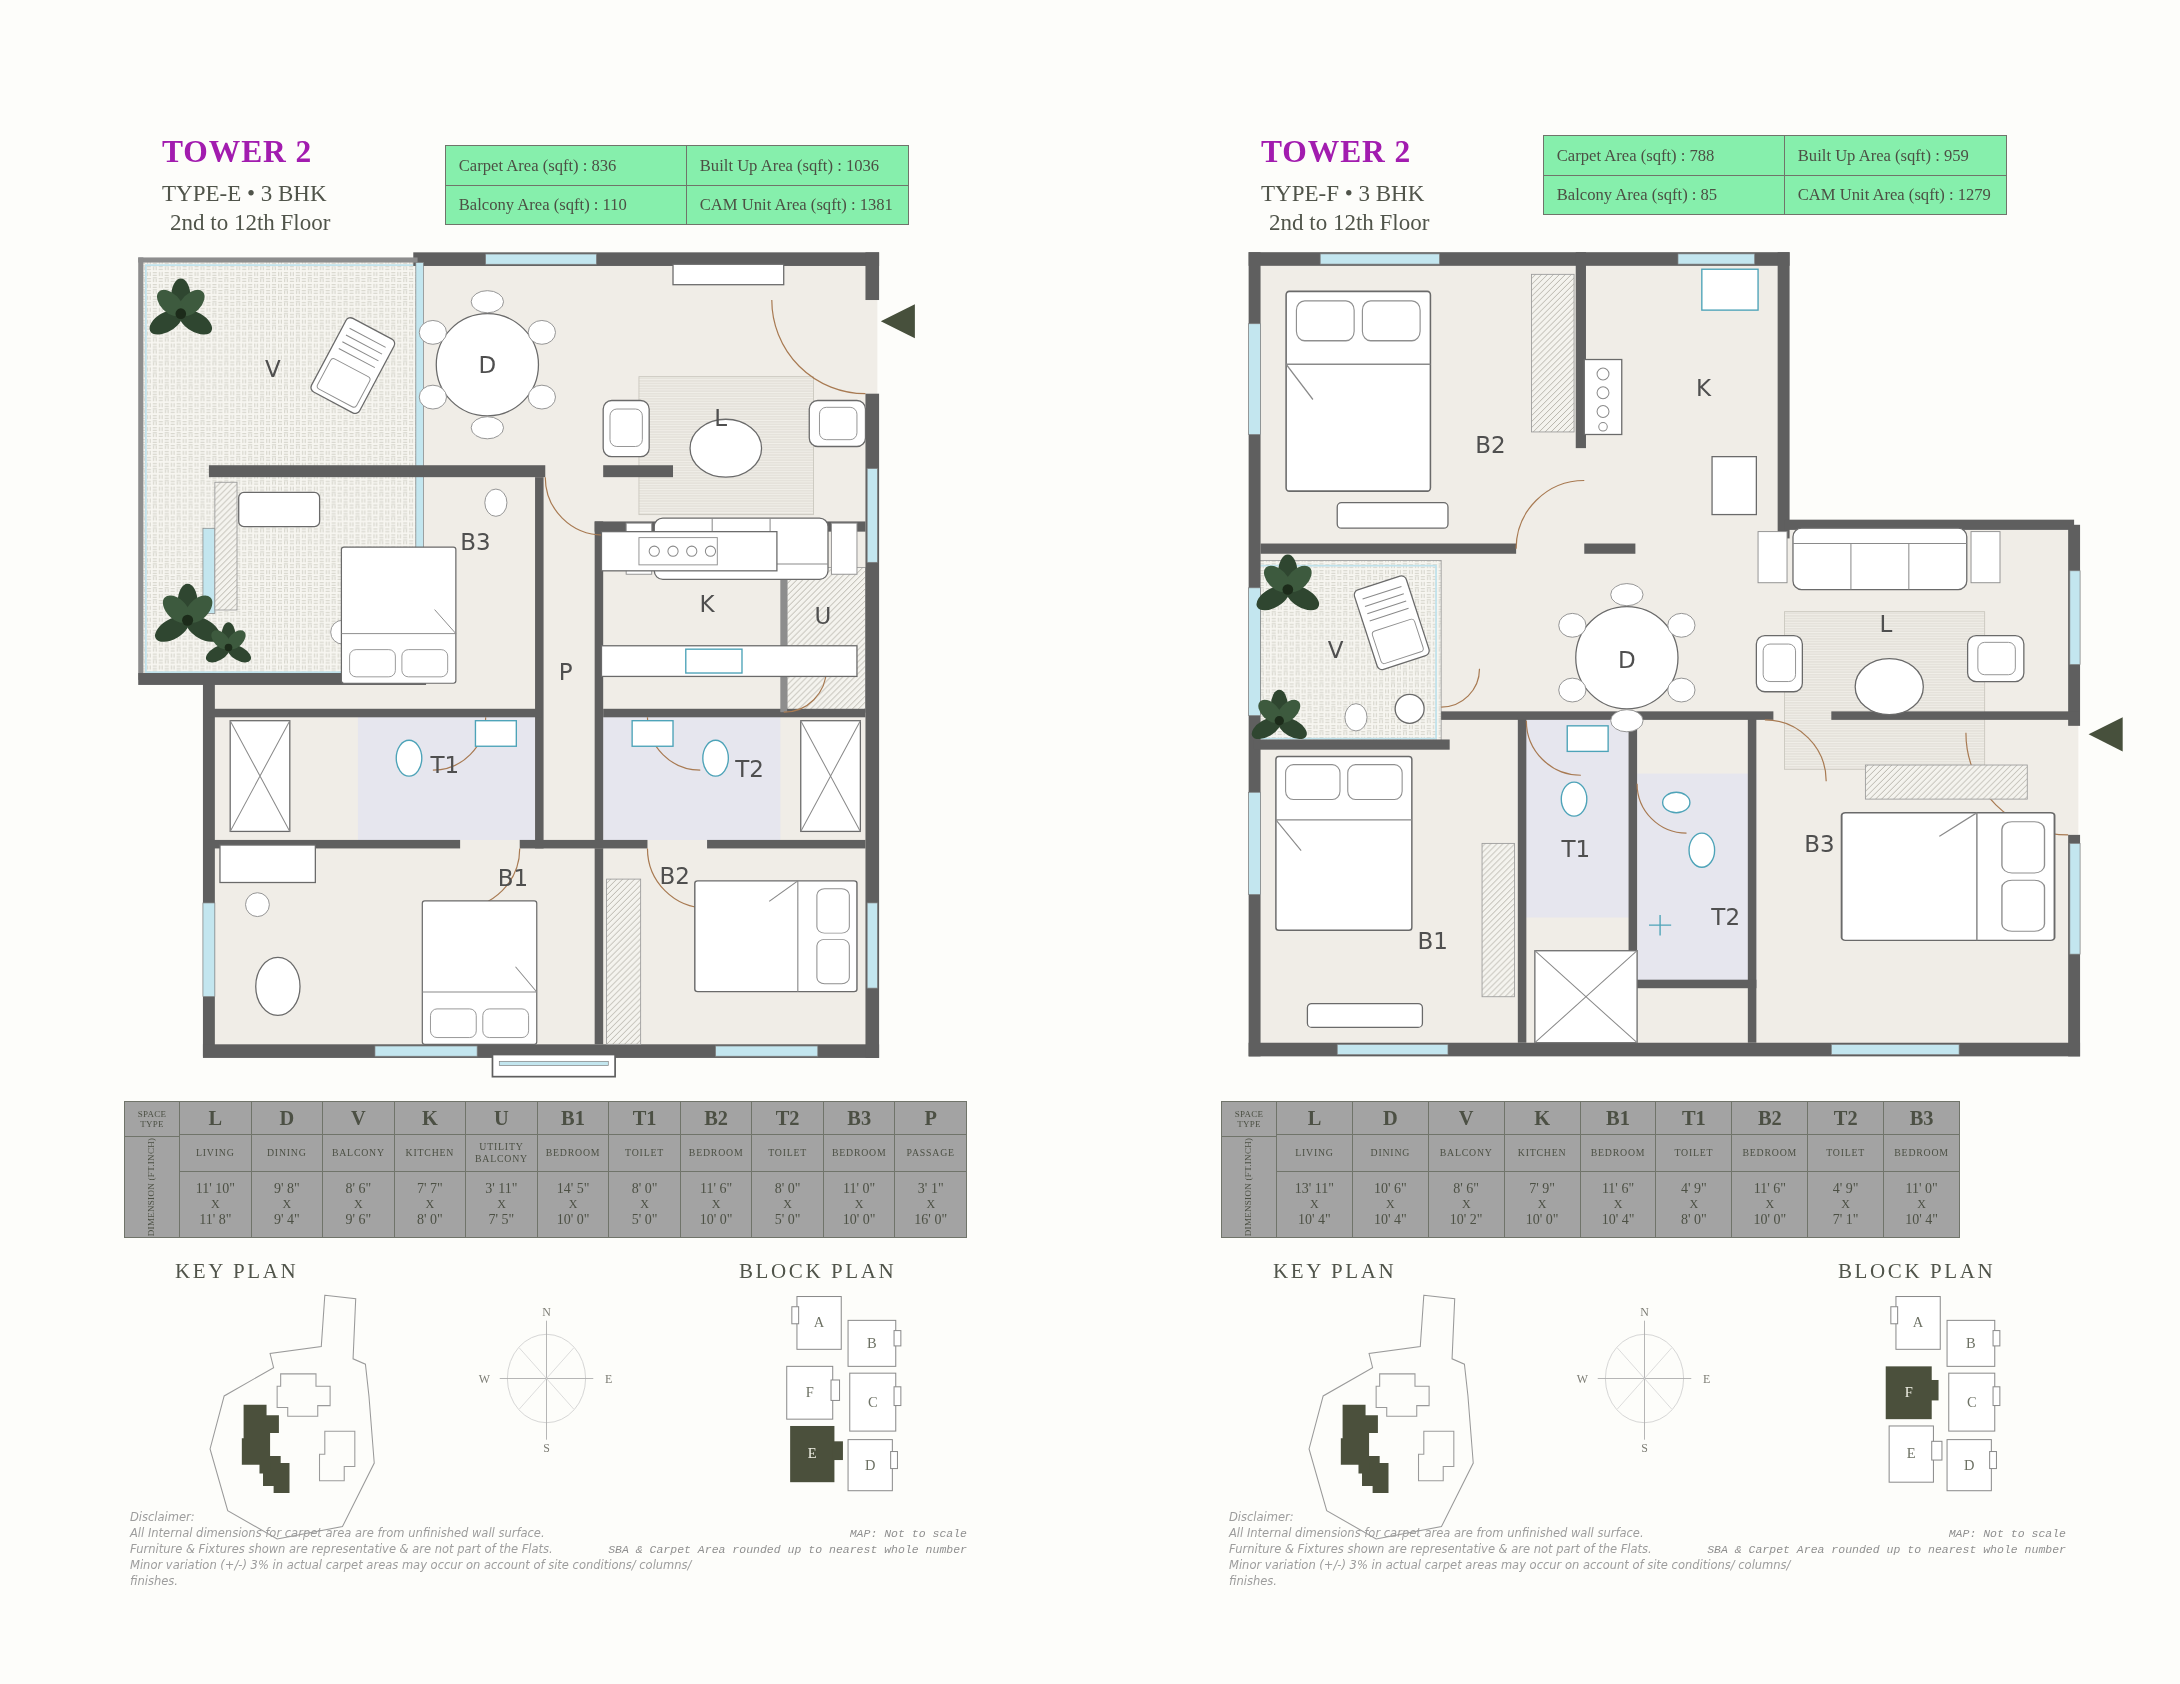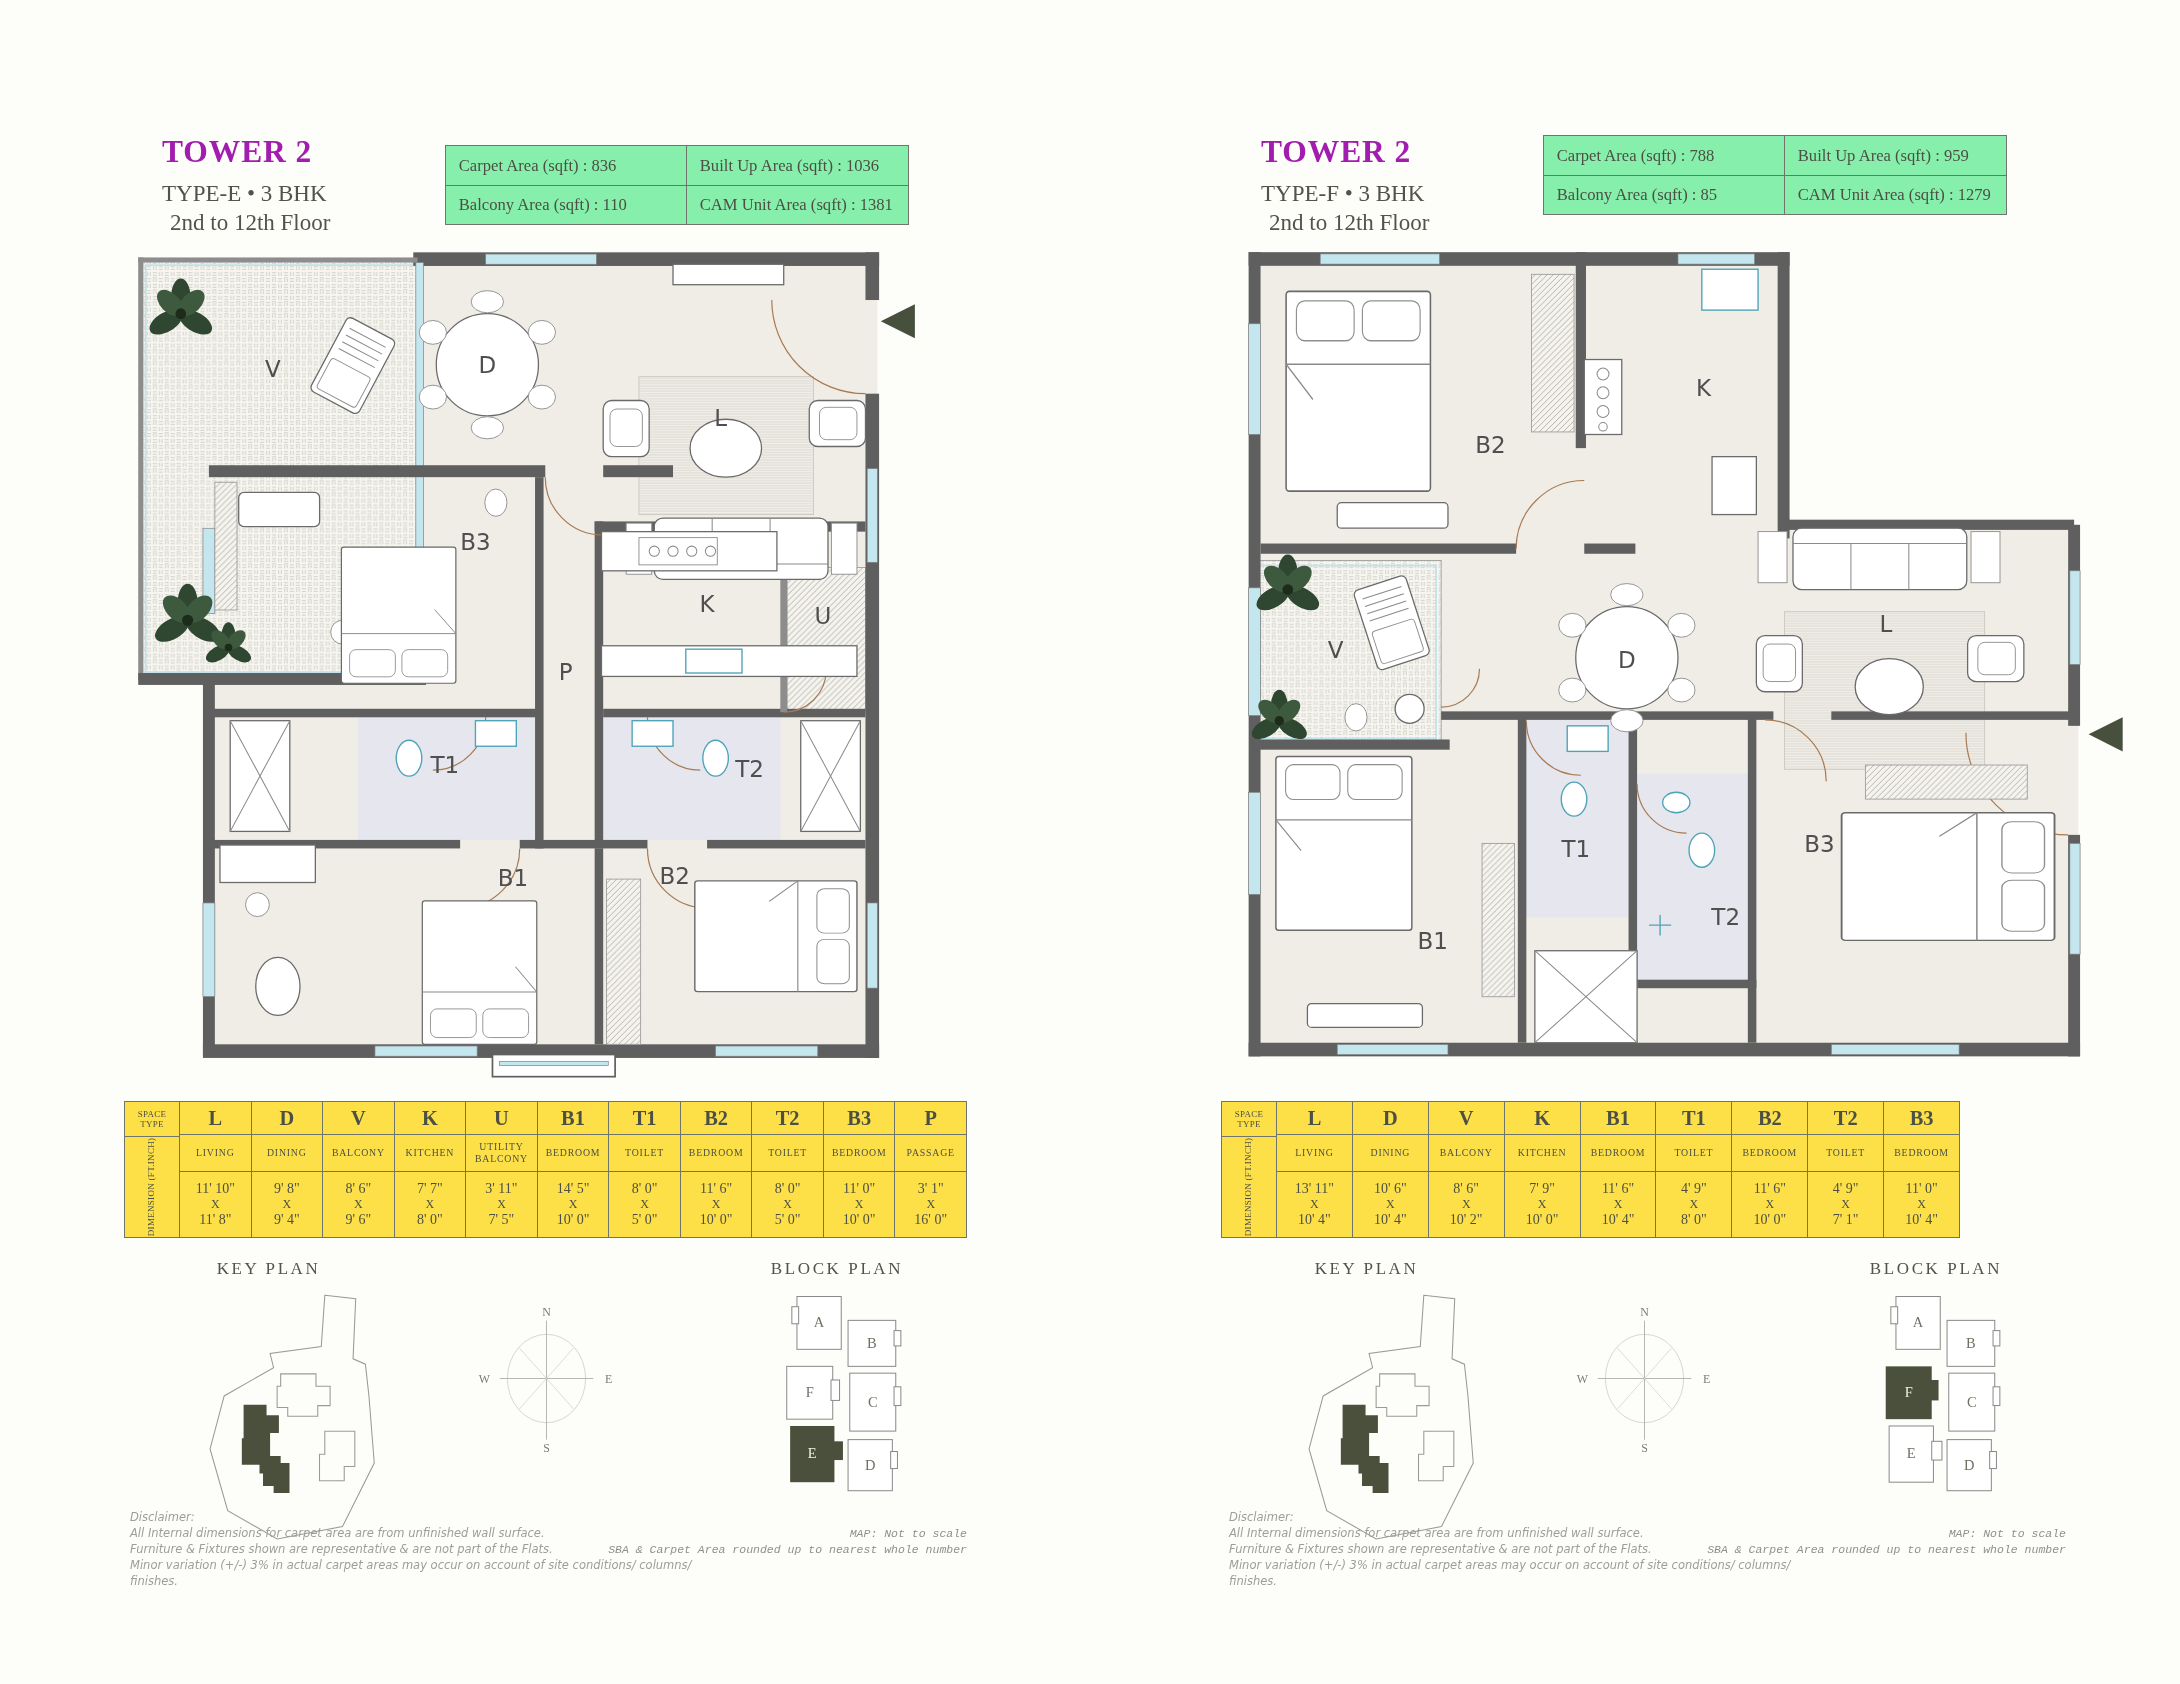--- a/index.html
+++ b/index.html
@@ -12,38 +12,38 @@
   .tb-sub{font-size:23px;margin-top:14px;color:#50544a;}
   .tb-floor{font-size:23px;margin-top:6.8px;color:#50544a;margin-left:8px;}
   
   .area-table{display:grid;grid-template-columns:240px 222px;grid-template-rows:39px 39px;
      border:1.3px solid #70746a;background:#86efac;}
   .area-cell{border-left:0.9px solid #70746a;border-top:0.9px solid #70746a;
      display:flex;align-items:center;padding-left:12.8px;font-size:16.6px;color:#4c5044;}
   .area-cell:nth-child(1),.area-cell:nth-child(2){border-top:none;}
   .area-cell:nth-child(odd){border-left:none;}
   
-  .dim-table{display:flex;border:1.3px solid #70746a;background:#fde047;align-items:stretch;}
+  .dim-table{display:flex;border:1.3px solid #70746a;background:#a3a3a3;align-items:stretch;}
   .dt-labelcol{width:54px;display:flex;flex-direction:column;flex:none;}
   .dt-corner{height:32px;border-bottom:0.9px solid #70746a;display:flex;align-items:center;
      justify-content:center;text-align:center;font-size:9px;letter-spacing:0.3px;
      padding:0.9px;line-height:1.15;}
   .dt-rot{flex:1;display:flex;align-items:center;justify-content:center;
      writing-mode:vertical-rl;transform:rotate(180deg);font-size:9px;letter-spacing:0.3px;
      text-align:center;line-height:1.1;}
   .dt-col{flex:1;border-left:0.9px solid #70746a;display:flex;flex-direction:column;text-align:center;}
   .dt-code{height:32px;display:flex;align-items:center;justify-content:center;
      font-size:20.4px;font-weight:600;color:#4c5044;border-bottom:0.9px solid #70746a;}
   .dt-name{height:36px;display:flex;align-items:center;justify-content:center;
      font-size:9.8px;letter-spacing:0.8px;border-bottom:0.9px solid #70746a;padding:0 1.7px;line-height:1.2;}
   .dt-dim{flex:1;display:flex;flex-direction:column;align-items:center;justify-content:center;
      font-size:14px;line-height:1.18;}
   .dt-x{font-size:12px;}
   
-  .sec-title{font-size:17px;letter-spacing:2.6px;color:#50544a;text-align:center;}
+  .sec-title{font-size:21px;letter-spacing:2.6px;color:#50544a;text-align:left;}
   .disclaimer{font-family:"DejaVu Sans", sans-serif;font-style:italic;font-size:11.5px;
      color:#9d9d9d;line-height:16px;}
   .map-note{font-family:Liberation Mono, monospace;font-style:italic;font-size:11.5px;
      color:#8f8f8f;line-height:16px;text-align:right;}
   
   .wall{fill:#5f5f5f;}
   .wall2{fill:#8d8d8d;}
   .win{fill:#c3e6ef;stroke:#7f7f7f;stroke-width:.8;}
   .furn{fill:#fff;stroke:#6a6a6a;stroke-width:1.5;}
   .furn2{fill:#fff;stroke:#8f8f8f;stroke-width:1.1;}

